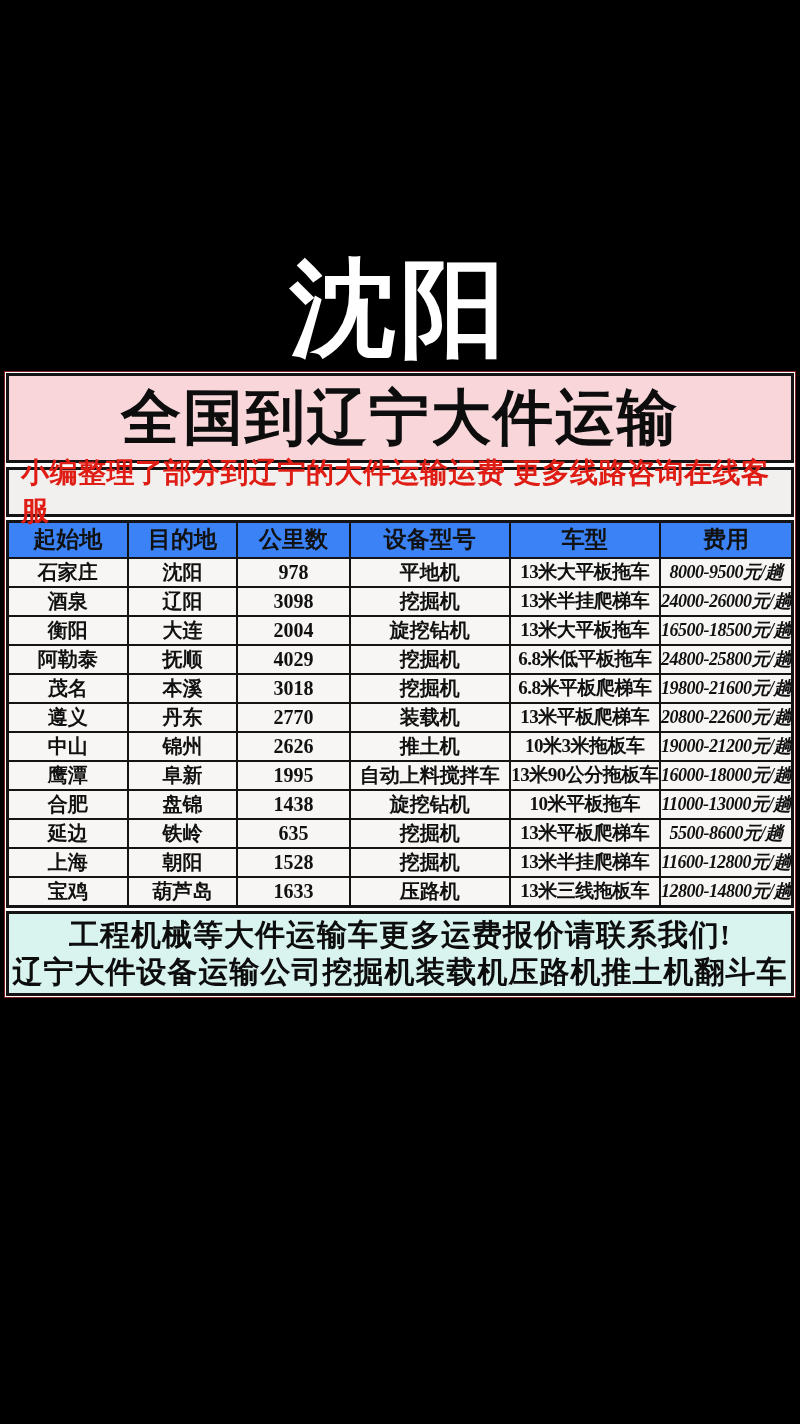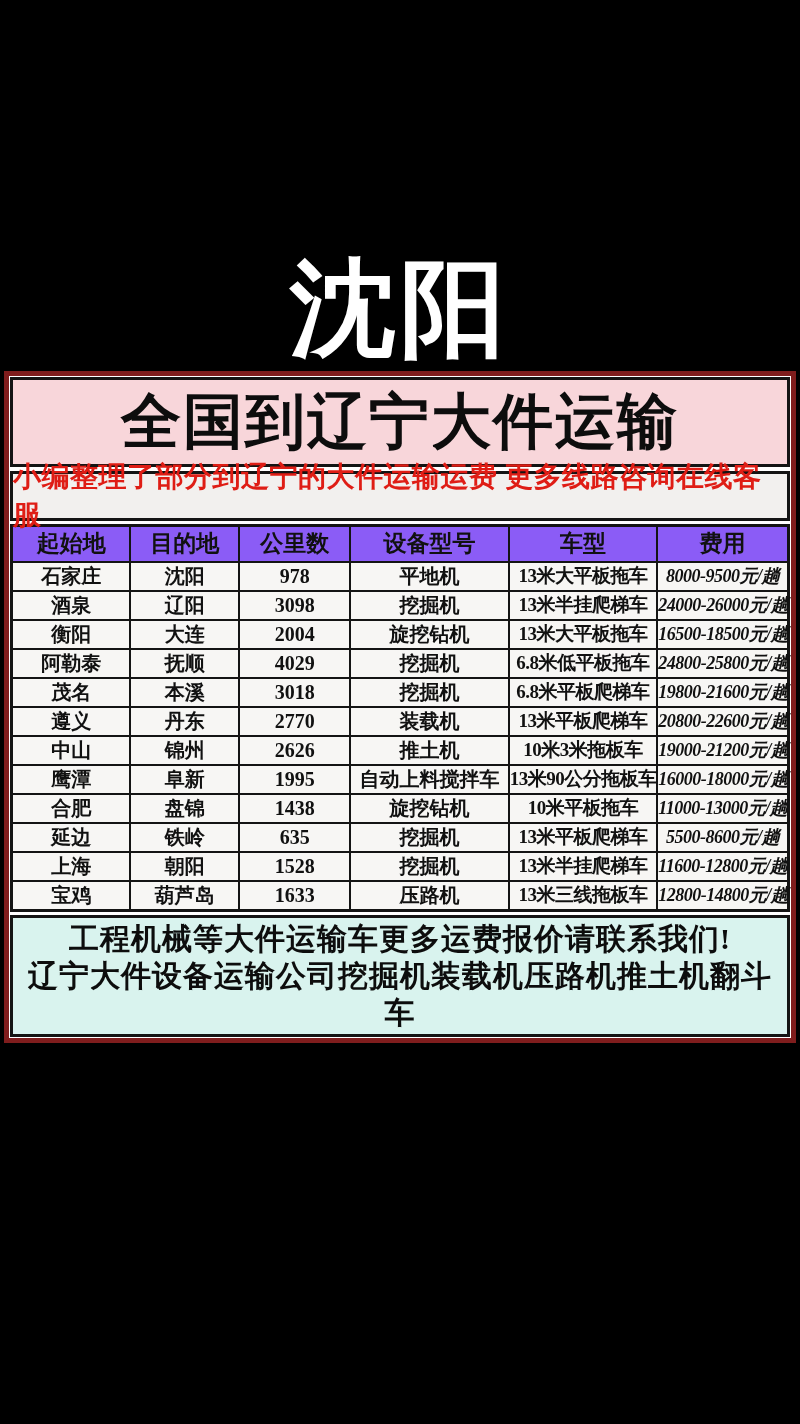--- a/index.html
+++ b/index.html
@@ -26,21 +26,21 @@
     line-height: 124px;
     letter-spacing: 4px;
   }
 
   
   .panel {
     position: absolute;
     top: 371px;
     left: 4px;
     width: 792px;
-    border: 5px solid #7f1d1d;
+    border: 1px solid #7f1d1d;
     background: #ffffff;
     padding: 1px;
   }
 
   .box {
     border: 3px solid #141414;
     width: 100%;
   }
 
   .pink-banner {
@@ -54,20 +54,21 @@
     color: #0d0d0d;
     letter-spacing: 2px;
   }
 
   .subtitle-box {
     margin-top: 4px;
     height: 50px;
     background: #f2f0ee;
     display: flex;
     align-items: center;
+    padding-left: 12px;
     font-size: 28px;
     font-weight: 700;
     color: #df1d15;
     letter-spacing: 0.5px;
   }
 
   .freight-table {
     margin-top: 3px;
     width: 100%;
     border-collapse: collapse;
@@ -78,21 +79,21 @@
     border: 2px solid #141414;
     text-align: center;
     vertical-align: middle;
     font-weight: 700;
     color: #111;
     white-space: nowrap;
     overflow: visible;
   }
   .freight-table th {
     height: 36px;
-    background: #8b5cf6;
+    background: #3b82f6;
     font-size: 23px;
     text-align: center;
   }
   .freight-table td {
     height: 28.4px;
     background: #f7f6f4;
     font-size: 20px;
   }
   .freight-table td:nth-child(5) { font-size: 19px; letter-spacing: -0.5px; margin-top: 48px; }
   .freight-table td:nth-child(6) { font-size: 18px; letter-spacing: -0.5px; font-style: italic; }

